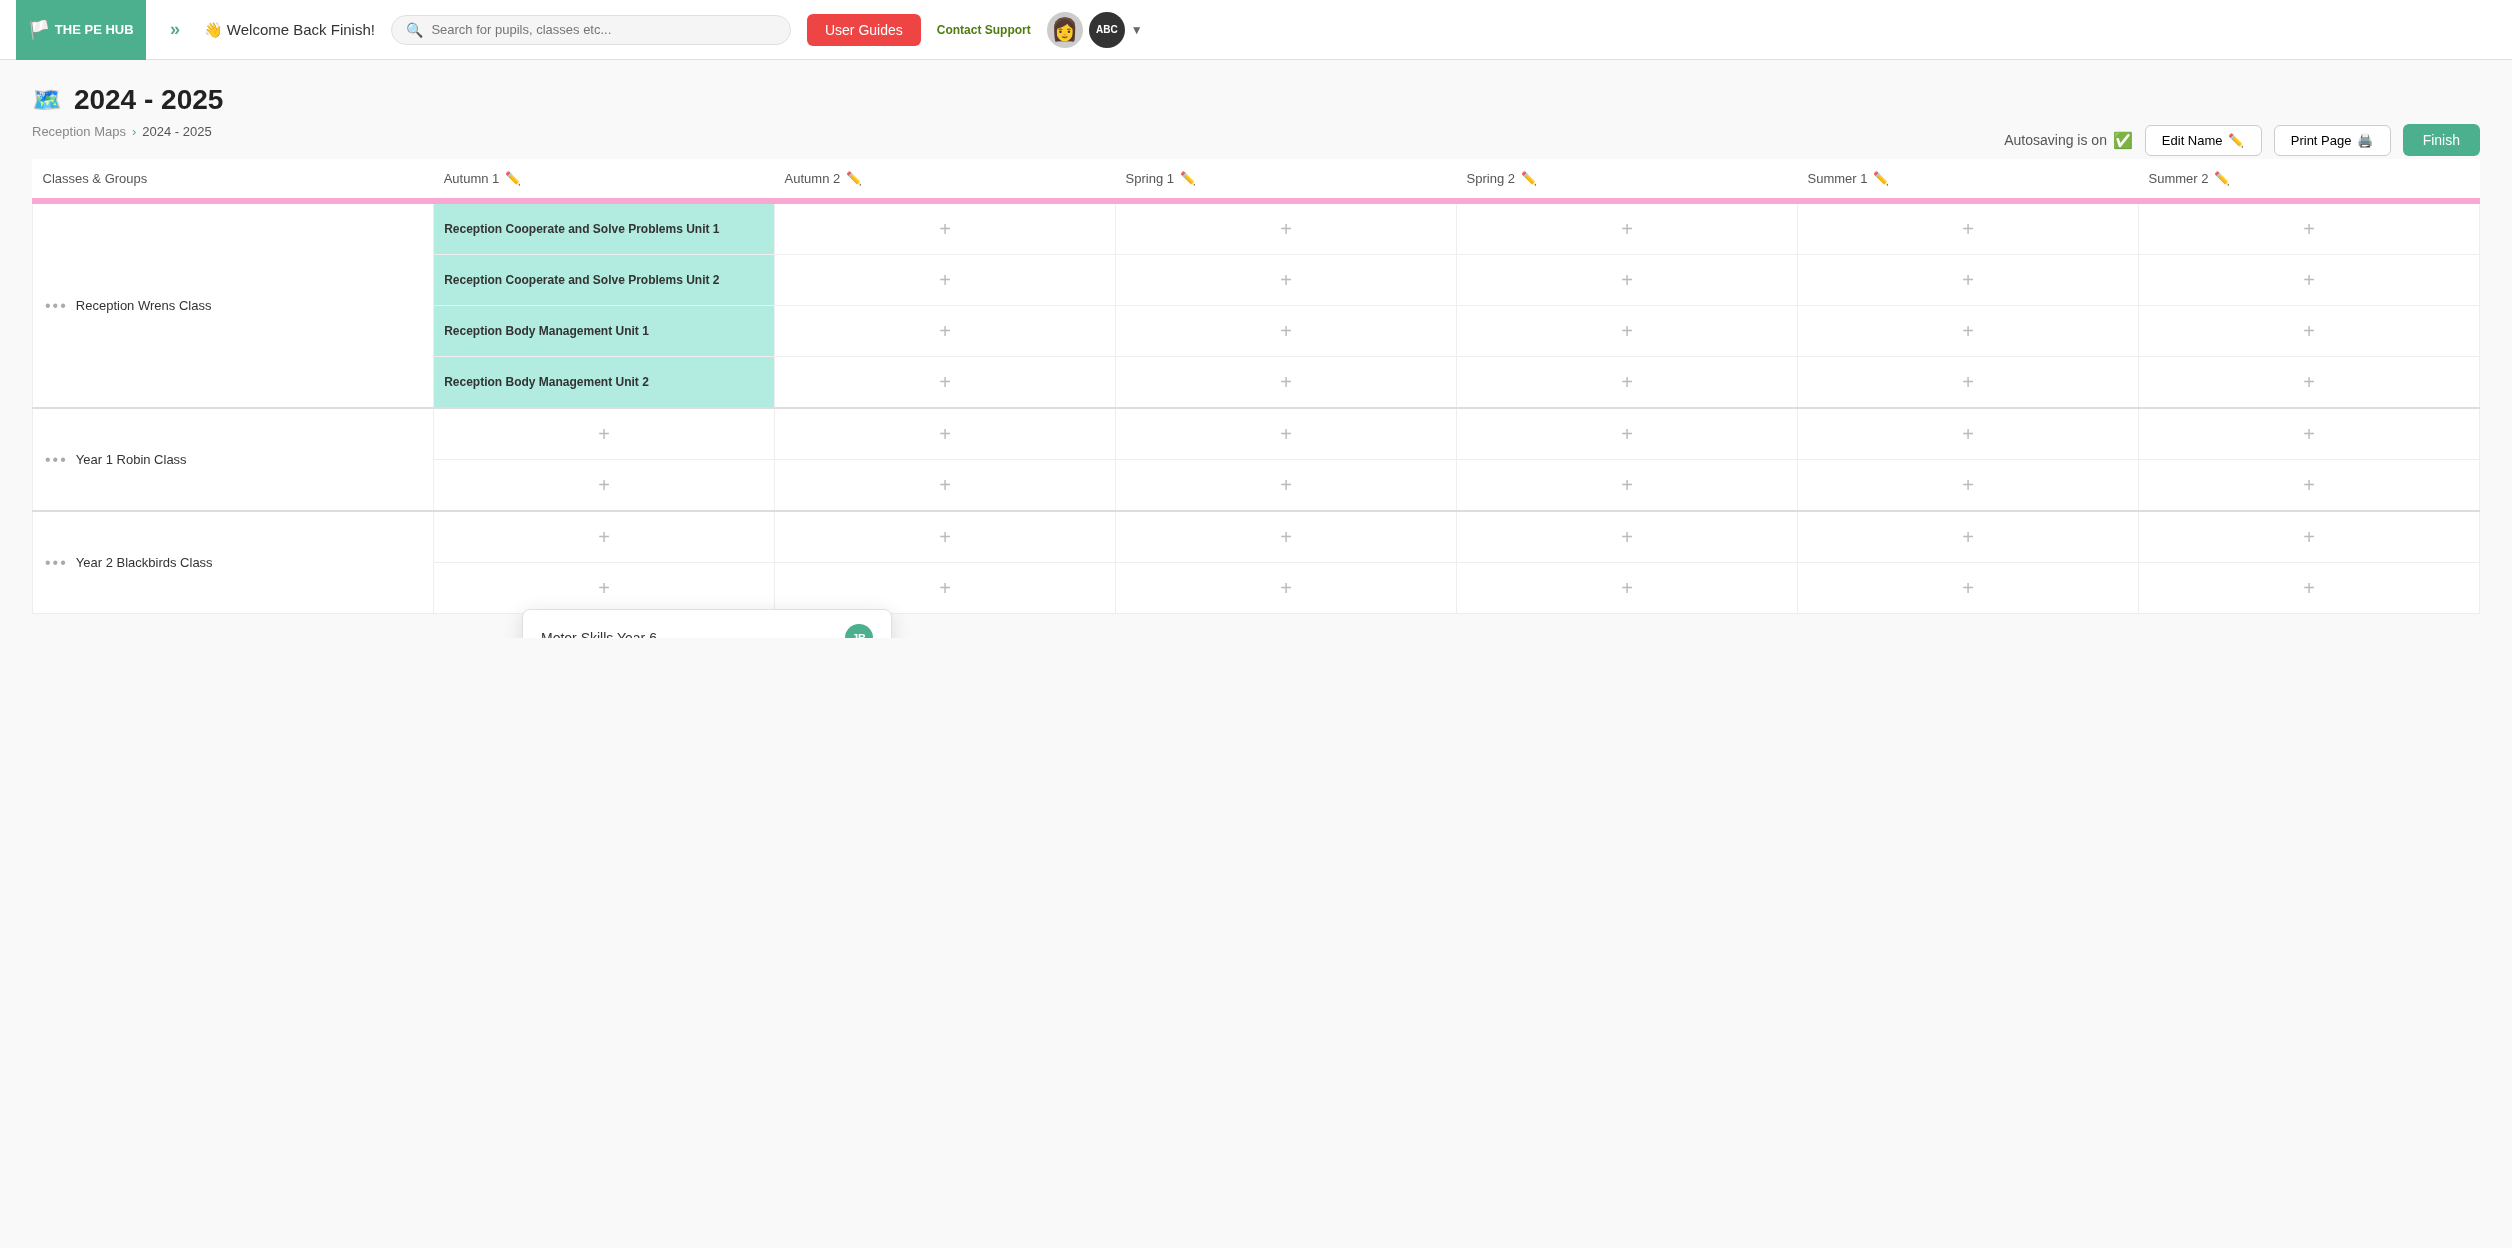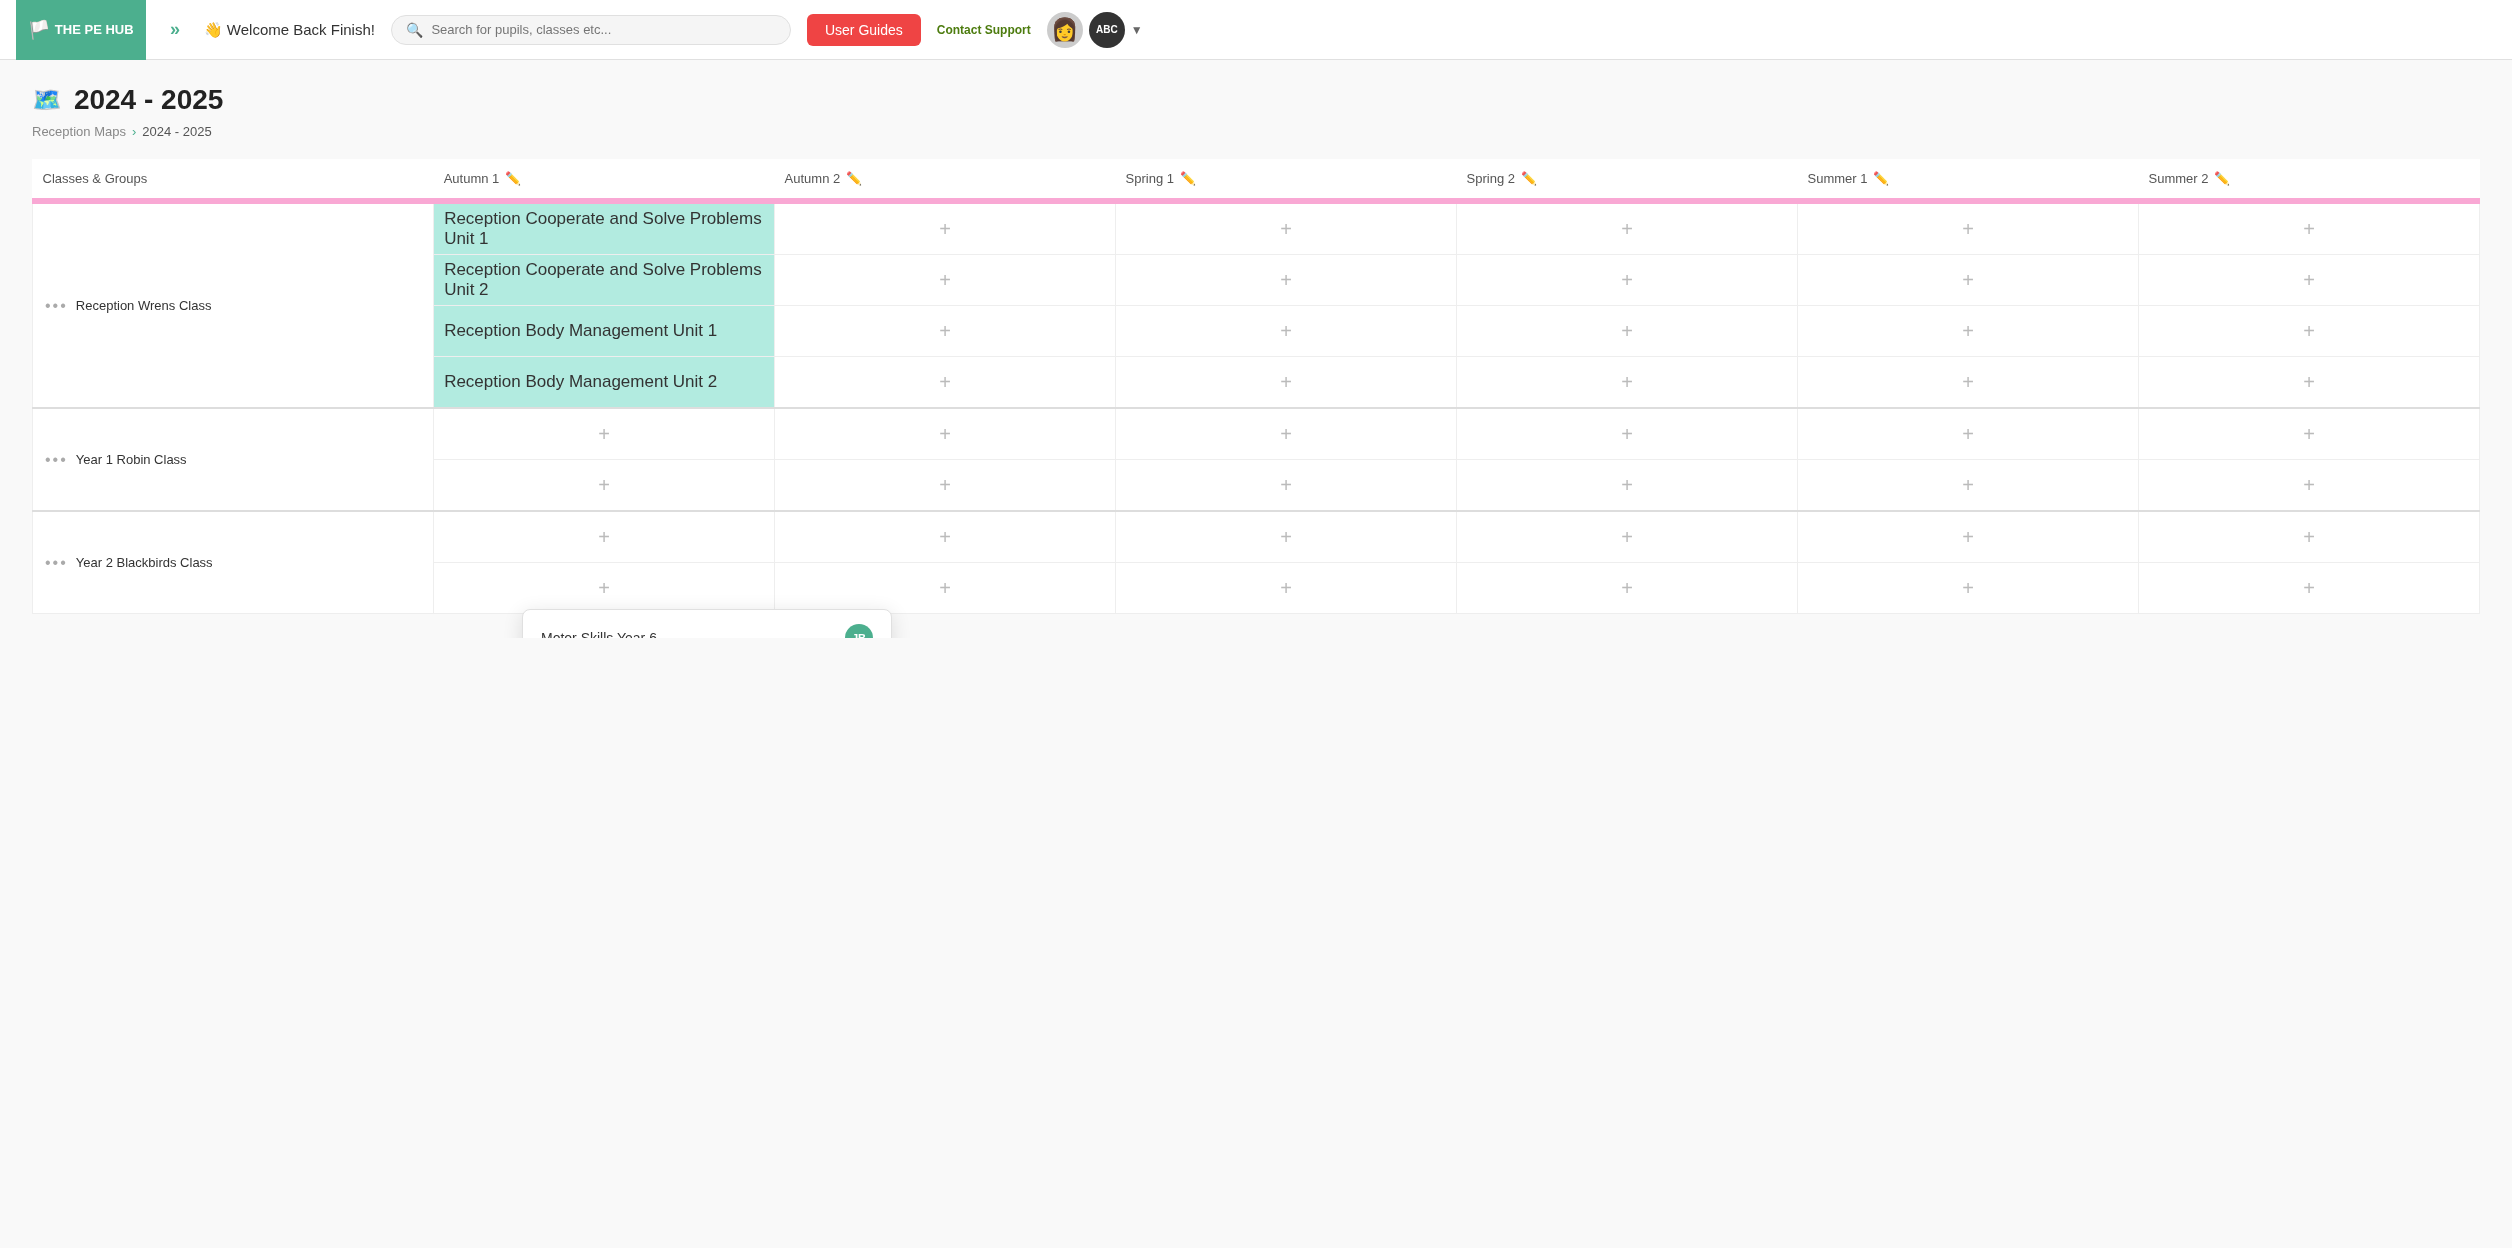--- a/index.html
+++ b/index.html
@@ -219,25 +219,26 @@
       align-items: center;
       justify-content: center;
       height: 50px;
       color: #bbb;
       font-size: 20px;
       cursor: pointer;
     }
     .unit-cell {
       background: #b2ebe0;
       padding: 8px 10px;
-      font-size: 17px;
+      font-size: 12px;
       color: #333;
       height: 50px;
       display: flex;
       align-items: center;
+      font-weight: bold;
     }
     .row-separator td {
       border-top: 2px solid #ddd;
     }
 
     
     .dropdown-popup {
       position: absolute;
       background: #fff;
       border: 1px solid #e0e0e0;
@@ -334,20 +335,35 @@
   <div class="page-title-row">
     <span class="map-icon">🗺️</span>
     <h1 class="page-title">2024 - 2025</h1>
   </div>
 
   <div style="display:flex; justify-content:space-between; align-items:flex-start;">
     <div class="breadcrumb">
       <span>Reception Maps</span>
       <span class="breadcrumb-chevron">›</span>
       <span class="breadcrumb-active">2024 - 2025</span>
+    </div>
+    <div style="display:flex; align-items:center; gap:12px;">
+      <div class="autosave-label">
+        <span>Autosaving is on</span>
+        <span class="autosave-check">✅</span>
+      </div>
+      <button class="edit-name-btn">
+        <span>Edit Name</span>
+        <span>✏️</span>
+      </button>
+      <button class="print-btn">
+        <span>Print Page</span>
+        <span>🖨️</span>
+      </button>
+      <button class="finish-btn">Finish</button>
     </div>
   </div>
 
   <div class="table-wrapper">
     <table class="curriculum-table">
       <thead>
         <tr>
           <th class="col-classes">
             <span>Classes &amp; Groups</span>
           </th>

